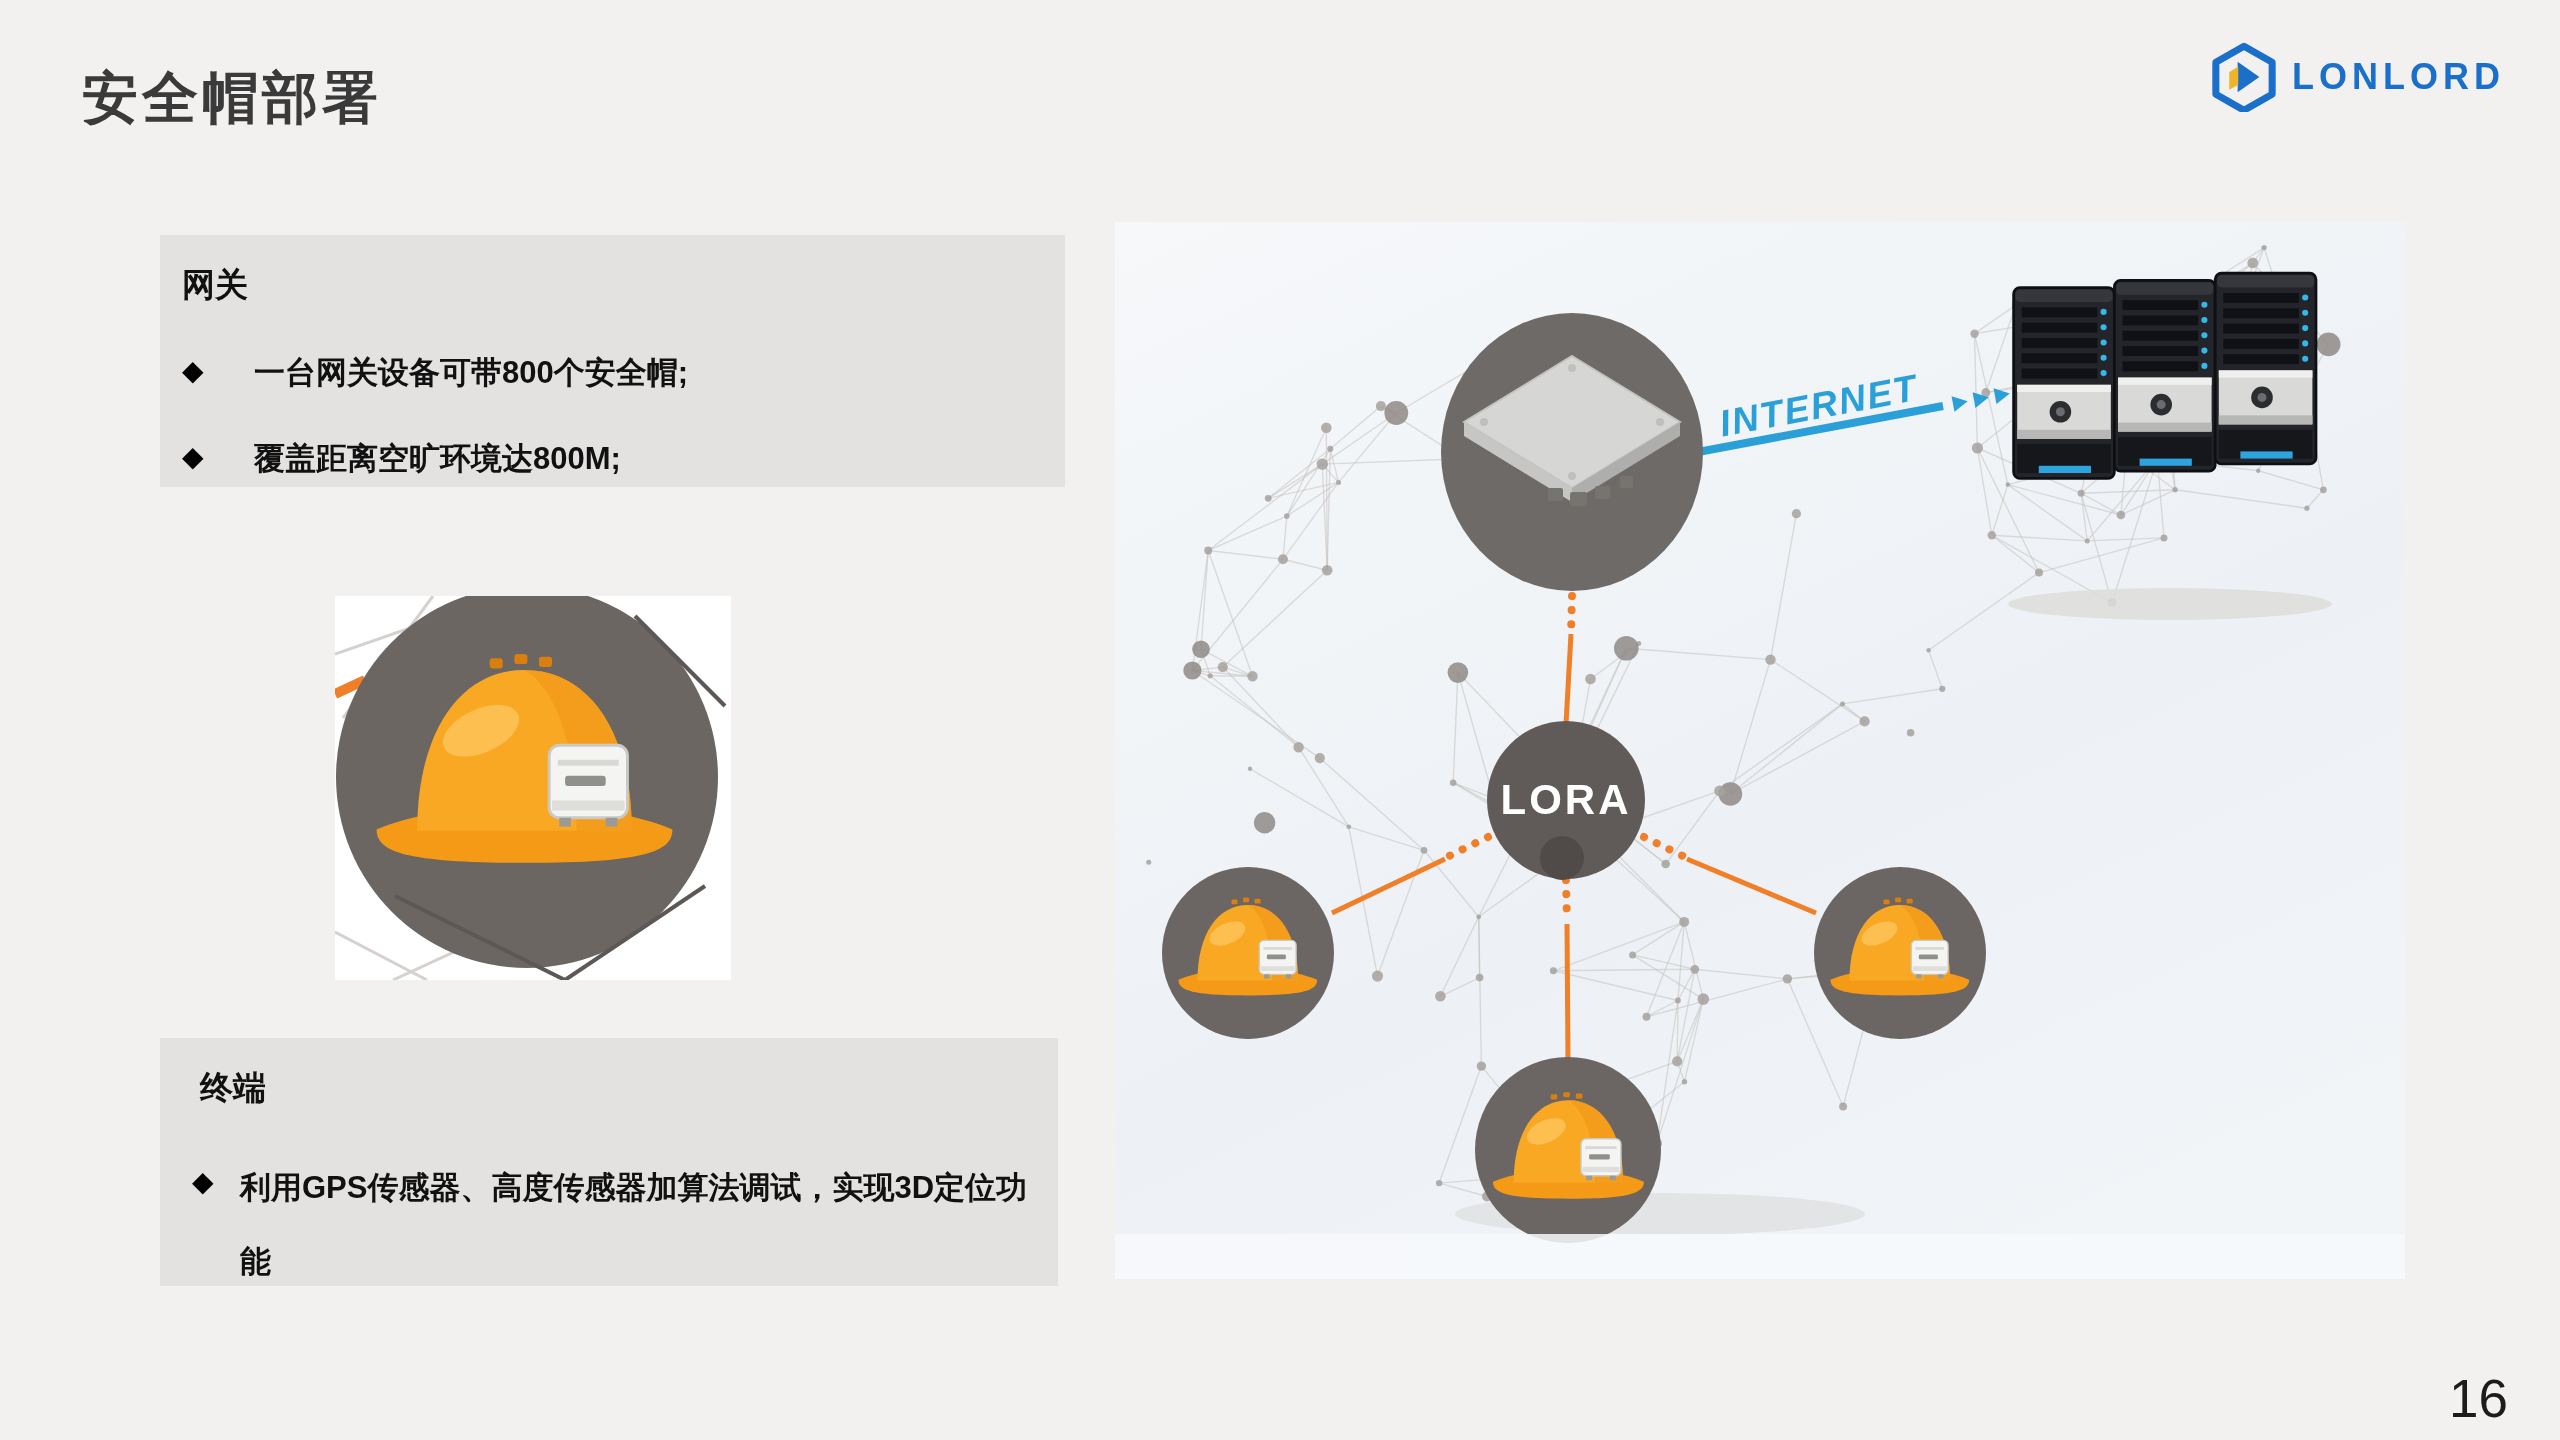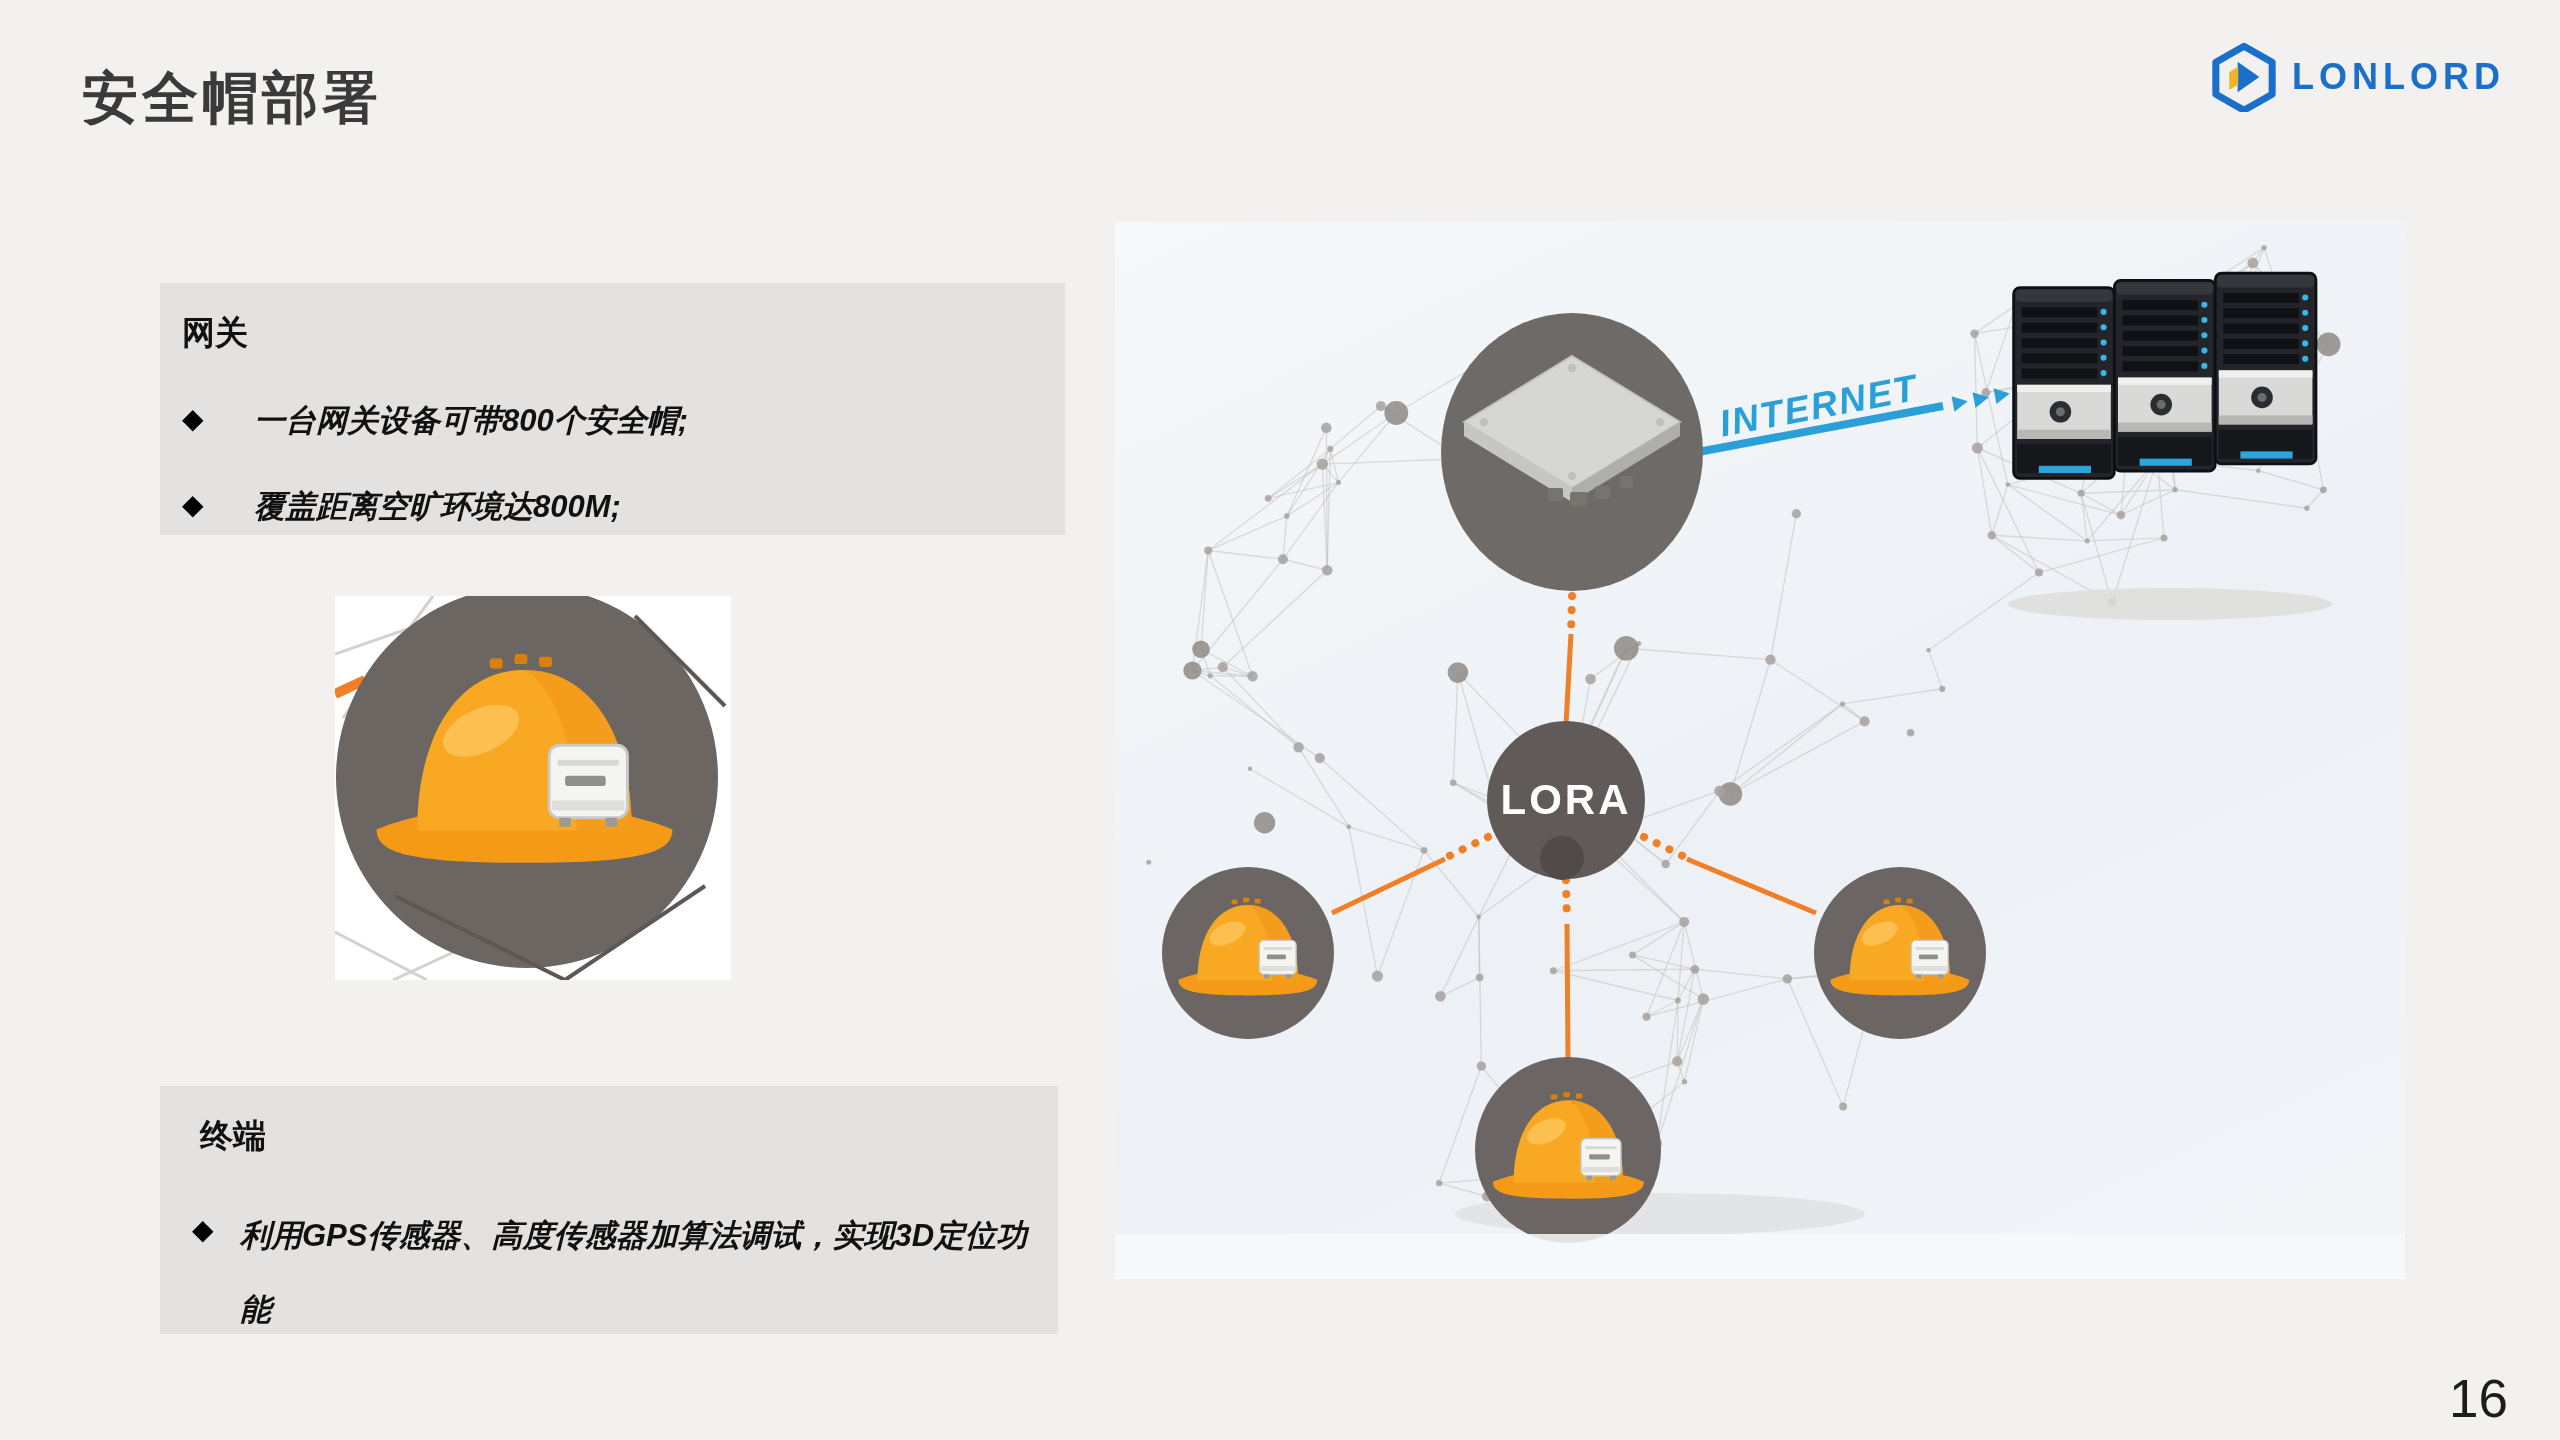--- a/index.html
+++ b/index.html
@@ -8,30 +8,30 @@
 
   
   .title{position:absolute;left:82px;top:61px;font-size:56px;font-weight:600;color:#3a3a3a;letter-spacing:4px;}
 
   
   .logo{position:absolute;left:2212px;top:42px;display:flex;align-items:center;}
   .logo-icon{width:64px;height:70px;}
   .logo-text{margin-left:16px;font-size:36px;font-weight:bold;color:#1a6fca;letter-spacing:5px;}
 
   
-  .info-box{position:absolute;background:#e3e2e0;box-sizing:border-box;padding:28px 26px 0 12px;margin-top:48px;}
+  .info-box{position:absolute;background:#e3e2e0;box-sizing:border-box;padding:28px 26px 0 12px;}
   .box-gateway{left:160px;top:235px;width:905px;height:252px;}
   .box-terminal{left:160px;top:1038px;width:898px;height:248px;padding-left:30px;}
   .box-heading{font-size:33px;font-weight:bold;color:#111;margin:0 0 0 10px;}
   .bullet{display:flex;align-items:flex-start;font-size:31px;font-weight:bold;color:#111;}
   .box-gateway .bullet{margin-top:44px;}
   .box-gateway .mk{flex:0 0 72px;margin-left:10px;font-size:28px;padding-top:2px;color:#000;}
   .box-terminal .bullet{margin-top:40px;line-height:74px;}
   .box-terminal .mk{flex:0 0 48px;margin-left:2px;font-size:28px;padding-top:14px;line-height:normal;color:#000;}
-  .bullet .tx{flex:1;font-style:italic;}
+  .bullet .tx{flex:1;}
 
   
   .photo{position:absolute;left:335px;top:596px;width:396px;height:384px;background:#fff;}
   .photo svg{display:block;width:100%;height:100%;}
 
   
   .diagram{position:absolute;left:1115px;top:222px;width:1290px;height:1057px;
            background:linear-gradient(155deg,#f6f8fa 0%,#edf1f5 55%,#f2f5f8 100%);}
   .diagram svg{display:block;width:100%;height:100%;}
 

